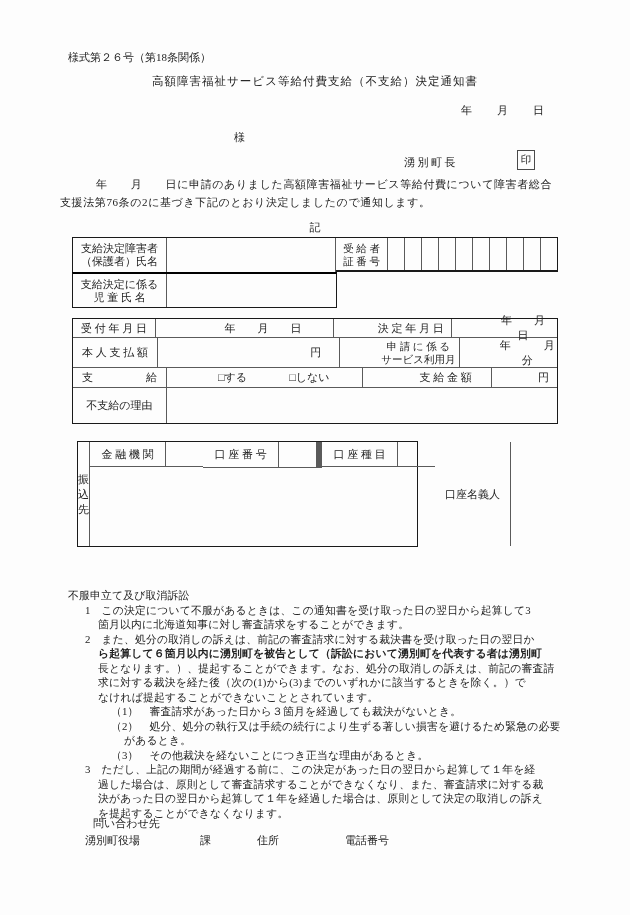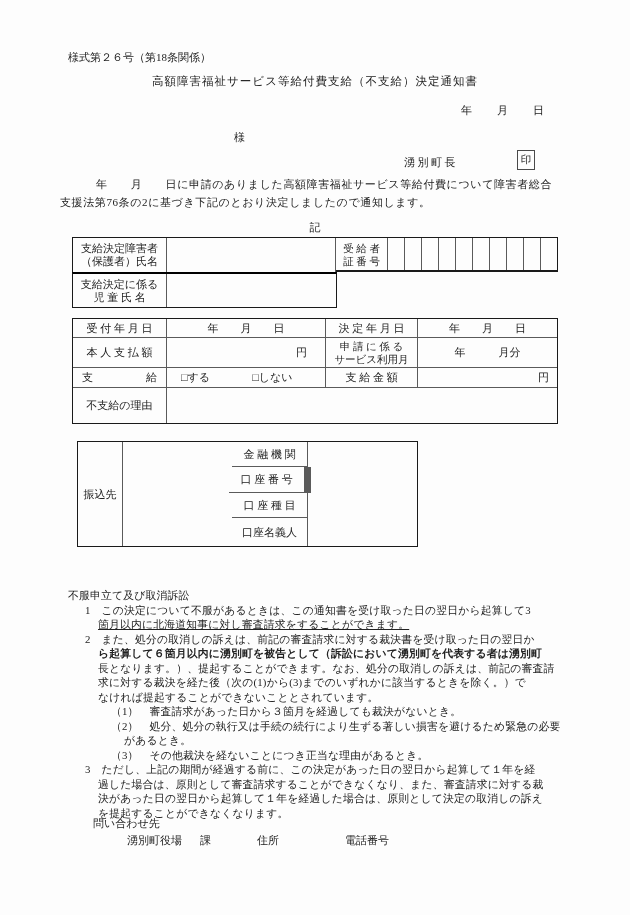--- a/index.html
+++ b/index.html
@@ -17,21 +17,21 @@
   
   .cell{display:flex;align-items:center;justify-content:center;text-align:center;box-sizing:border-box;}
   .cell.col{flex-direction:column;line-height:13px;}
   .cell.left{justify-content:flex-start;text-align:left;}
   .cell.right{justify-content:flex-end;text-align:right;}
   .br-thin{border-right:1px solid #5a5a5a;}
   .bb-thin{border-bottom:1px solid #5a5a5a;}
   
   .twrap{box-sizing:border-box;border:1.8px solid #1a1a1a;display:flex;}
   .t-col{flex-direction:column;}
-  .row{display:flex;box-sizing:border-box;}
+  .row{display:flex;box-sizing:border-box;gap:37px;}
   .grow{flex:1 1 auto;}
   
   .boxrow{display:flex;align-items:stretch;}
   .dcell{flex:1 1 0;border-left:1px solid #5a5a5a;}
   .dcell:first-child{border-left:none;}
   
   .formno{left:68px;top:50px;}
   .doctitle{left:0;right:0;top:74px;text-align:center;letter-spacing:1px;font-size:11.5px;}
   .hdate{left:461px;top:103px;letter-spacing:1px;}
   .sama{left:234px;top:130px;}
@@ -41,21 +41,21 @@
   .body1{left:96px;top:177px;letter-spacing:0.6px;}
   .body2{left:60px;top:195px;letter-spacing:0.6px;}
   .ki{left:0;right:0;top:220px;text-align:center;}
   
   .appeal{left:68px;top:588px;width:505px;font-size:10.8px;line-height:14.5px;letter-spacing:0.2px;}
   .appeal-line{white-space:nowrap;}
   
   .contact-h{left:85px;top:816px;margin-left:8px;}
   .contact-l{left:0;top:833px;width:630px;height:14px;}
   .contact-l span{position:absolute;}
-  .c-office{left:85px;margin-left:42px;} .c-section{left:200px;} .c-address{left:257px;} .c-phone{left:345px;}
+  .c-office{left:85px;} .c-section{left:200px;} .c-address{left:257px;} .c-phone{left:345px;}
   .smalllbl{font-size:10.5px;}
   .chk1{padding-left:14px;font-family:Liberation Mono, monospace;} .chk2{margin-left:42px;}
 </style>
 </head>
 <body>
 
 <div class="page">
 
   <div class="abs formno">様式第２６号（第18条関係）</div>
   <div class="abs doctitle">高額障害福祉サービス等給付費支給（不支給）決定通知書</div>
@@ -135,21 +135,21 @@
       </div>
     </div>
     <div class="row grow">
       <div class="cell br-thin" style="width:94px;">不支給の理由</div>
       <div class="cell left grow"></div>
     </div>
   </div>
 
   <div class="abs twrap" style="left:77px;top:441px;width:341px;height:106px;">
     <div class="cell br-thin" style="width:45px;">振込先</div>
-    <div class="grow" style="display:flex;flex-direction:column;align-items:center;">
+    <div class="grow" style="display:flex;flex-direction:row;">
       <div class="row bb-thin" style="height:25px;">
         <div class="cell br-thin" style="width:76px;">金 融 機 関</div>
         <div class="cell left grow"></div>
       </div>
       <div class="row bb-thin" style="height:26px;">
         <div class="cell br-thin" style="width:76px;">口 座 番 号</div>
         <div class="grow boxrow">
             <div class="dcell"></div>
             <div class="dcell"></div>
             <div class="dcell"></div>
@@ -167,21 +167,21 @@
         <div class="cell br-thin" style="width:76px;">口座名義人</div>
         <div class="cell left grow"></div>
       </div>
     </div>
   </div>
 
   <div class="abs appeal">
     <div class="appeal-line">不服申立て及び取消訴訟</div>
     <div>
         <div class="appeal-line" style="padding-left: 17px;">1　この決定について不服があるときは、この通知書を受け取った日の翌日から起算して3</div>
-        <div class="appeal-line" style="padding-left: 30px; text-decoration: underline;">箇月以内に北海道知事に対し審査請求をすることができます。</div>
+        <div class="appeal-line" style="padding-left: 30px;">箇月以内に北海道知事に対し審査請求をすることができます。</div>
         <div class="appeal-line" style="padding-left: 17px;">2　また、処分の取消しの訴えは、前記の審査請求に対する裁決書を受け取った日の翌日か</div>
         <div class="appeal-line" style="padding-left: 30px; font-weight: bold;">ら起算して６箇月以内に湧別町を被告として（訴訟において湧別町を代表する者は湧別町</div>
         <div class="appeal-line" style="padding-left: 30px;">長となります。）、提起することができます。なお、処分の取消しの訴えは、前記の審査請</div>
         <div class="appeal-line" style="padding-left: 30px;">求に対する裁決を経た後（次の(1)から(3)までのいずれかに該当するときを除く。）で</div>
         <div class="appeal-line" style="padding-left: 30px;">なければ提起することができないこととされています。</div>
         <div class="appeal-line" style="padding-left: 43px;">（1）　審査請求があった日から３箇月を経過しても裁決がないとき。</div>
         <div class="appeal-line" style="padding-left: 43px;">（2）　処分、処分の執行又は手続の続行により生ずる著しい損害を避けるため緊急の必要</div>
         <div class="appeal-line" style="padding-left: 56px;">があるとき。</div>
         <div class="appeal-line" style="padding-left: 43px;">（3）　その他裁決を経ないことにつき正当な理由があるとき。</div>
         <div class="appeal-line" style="padding-left: 17px;">3　ただし、上記の期間が経過する前に、この決定があった日の翌日から起算して１年を経</div>

